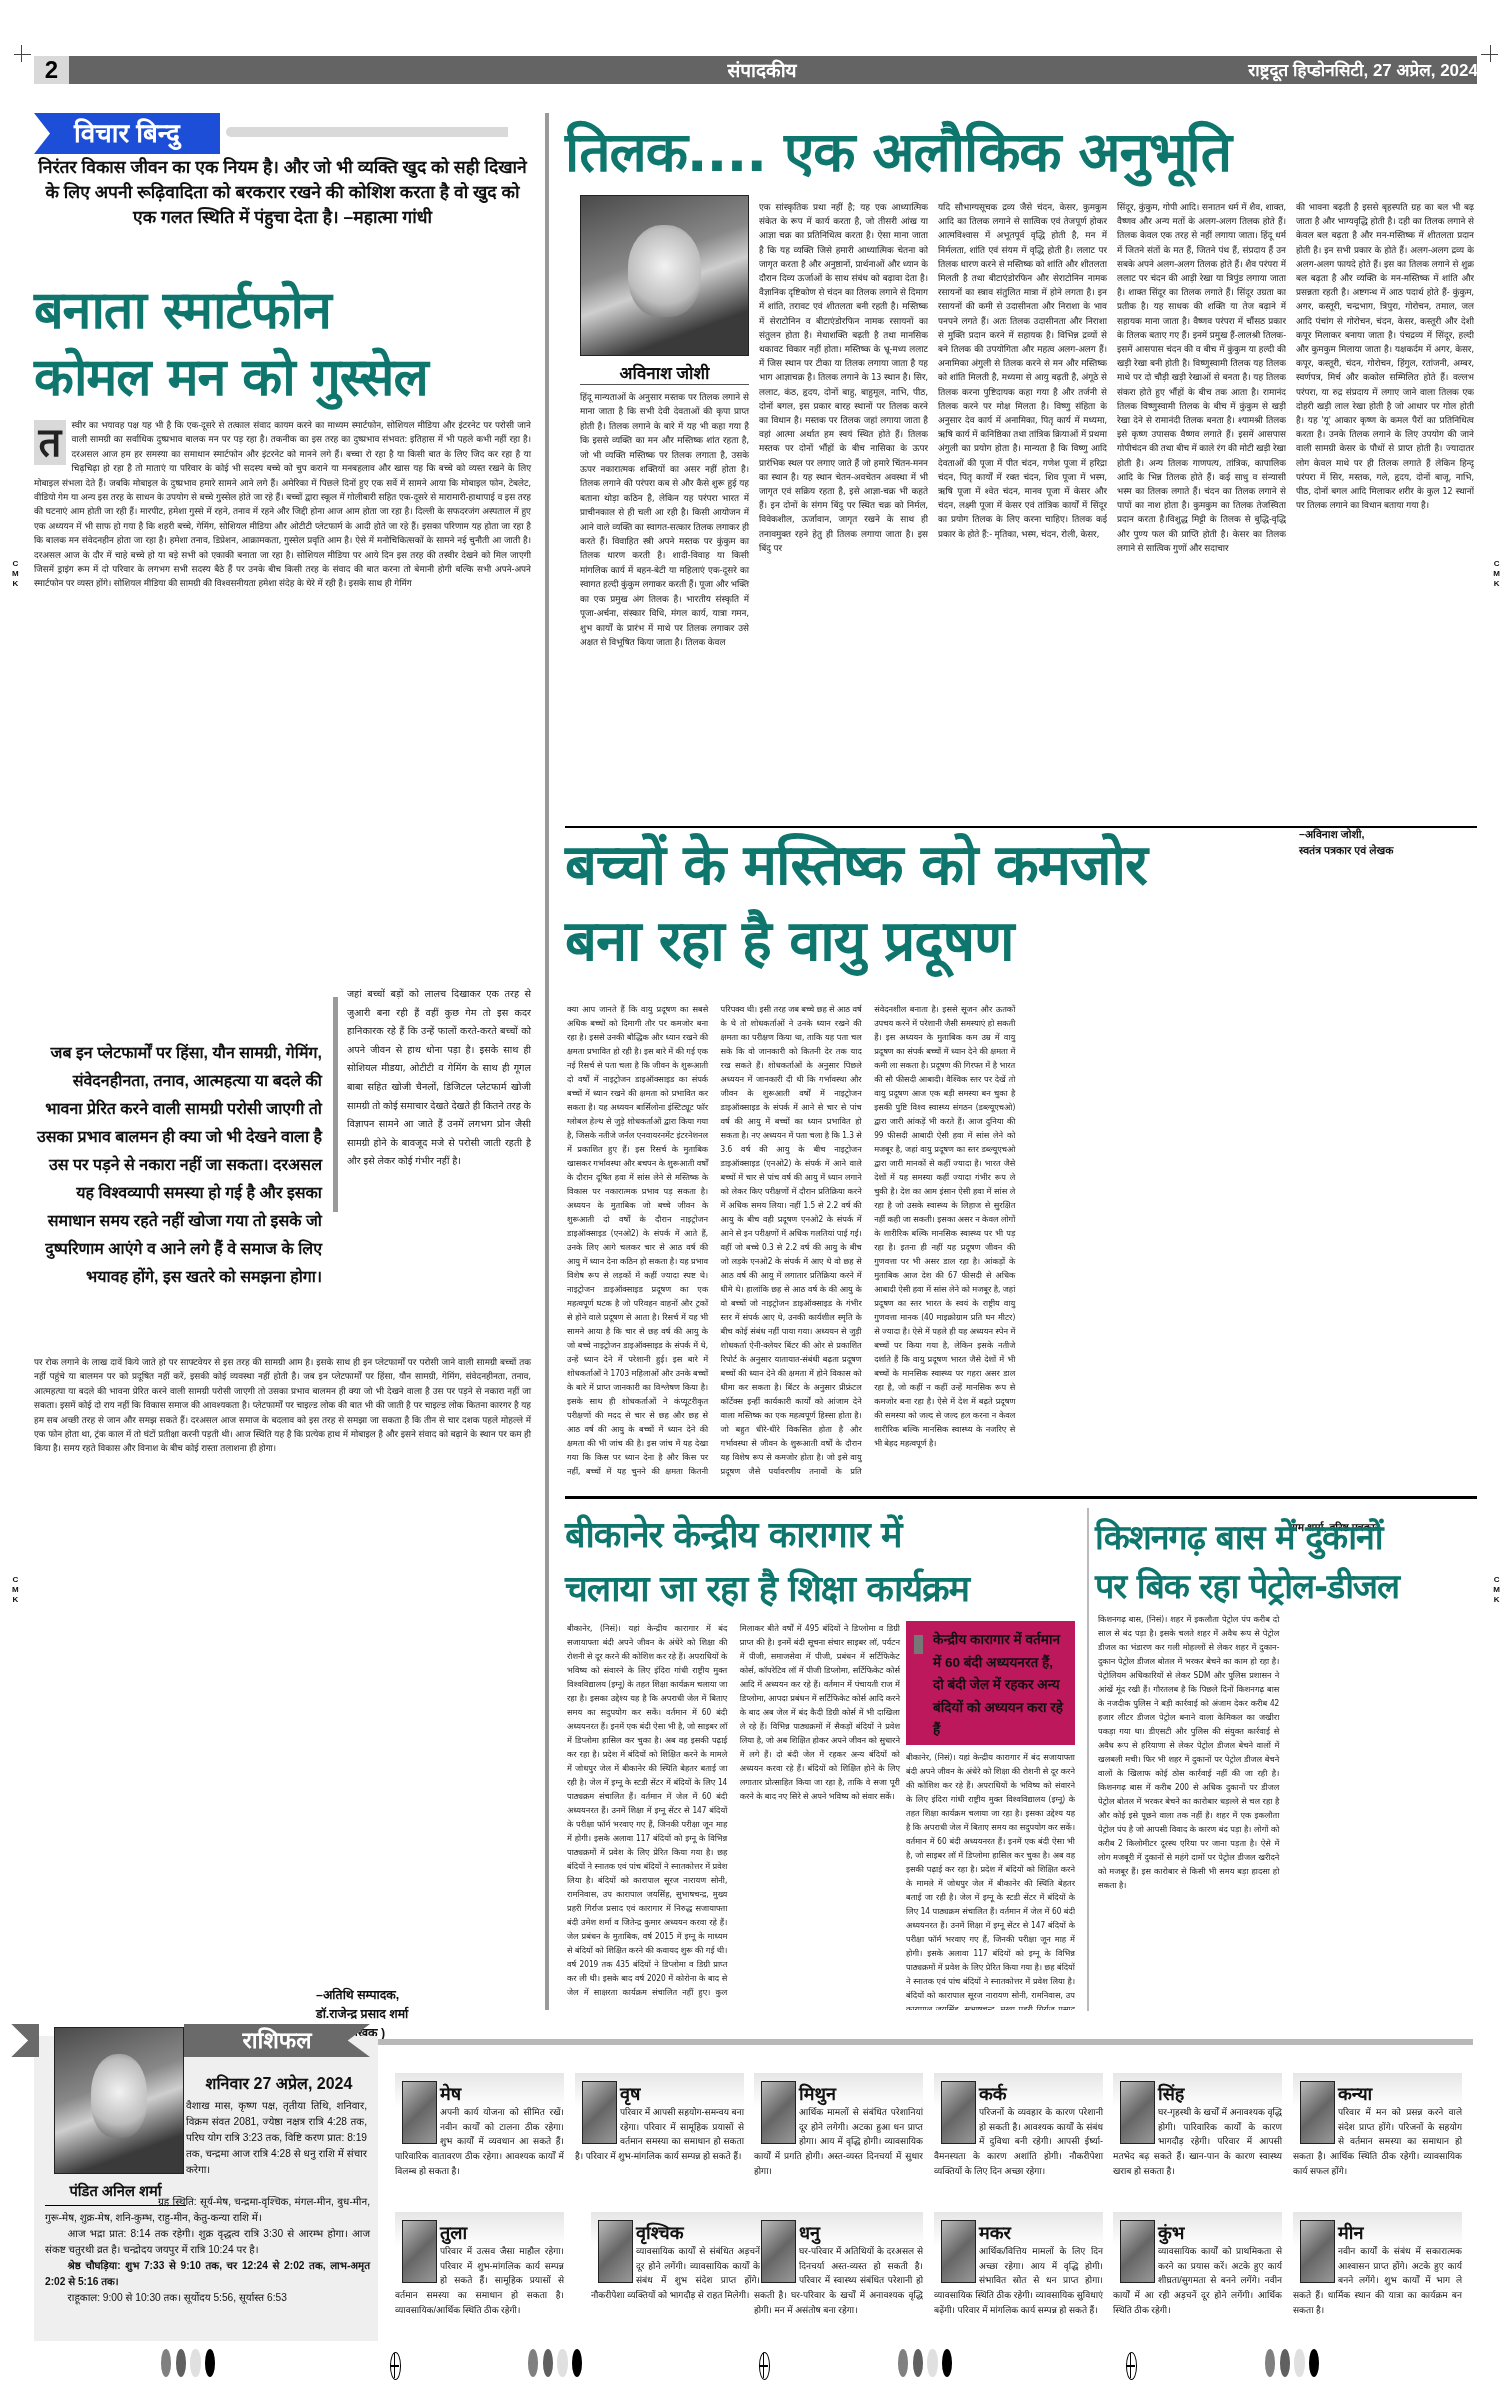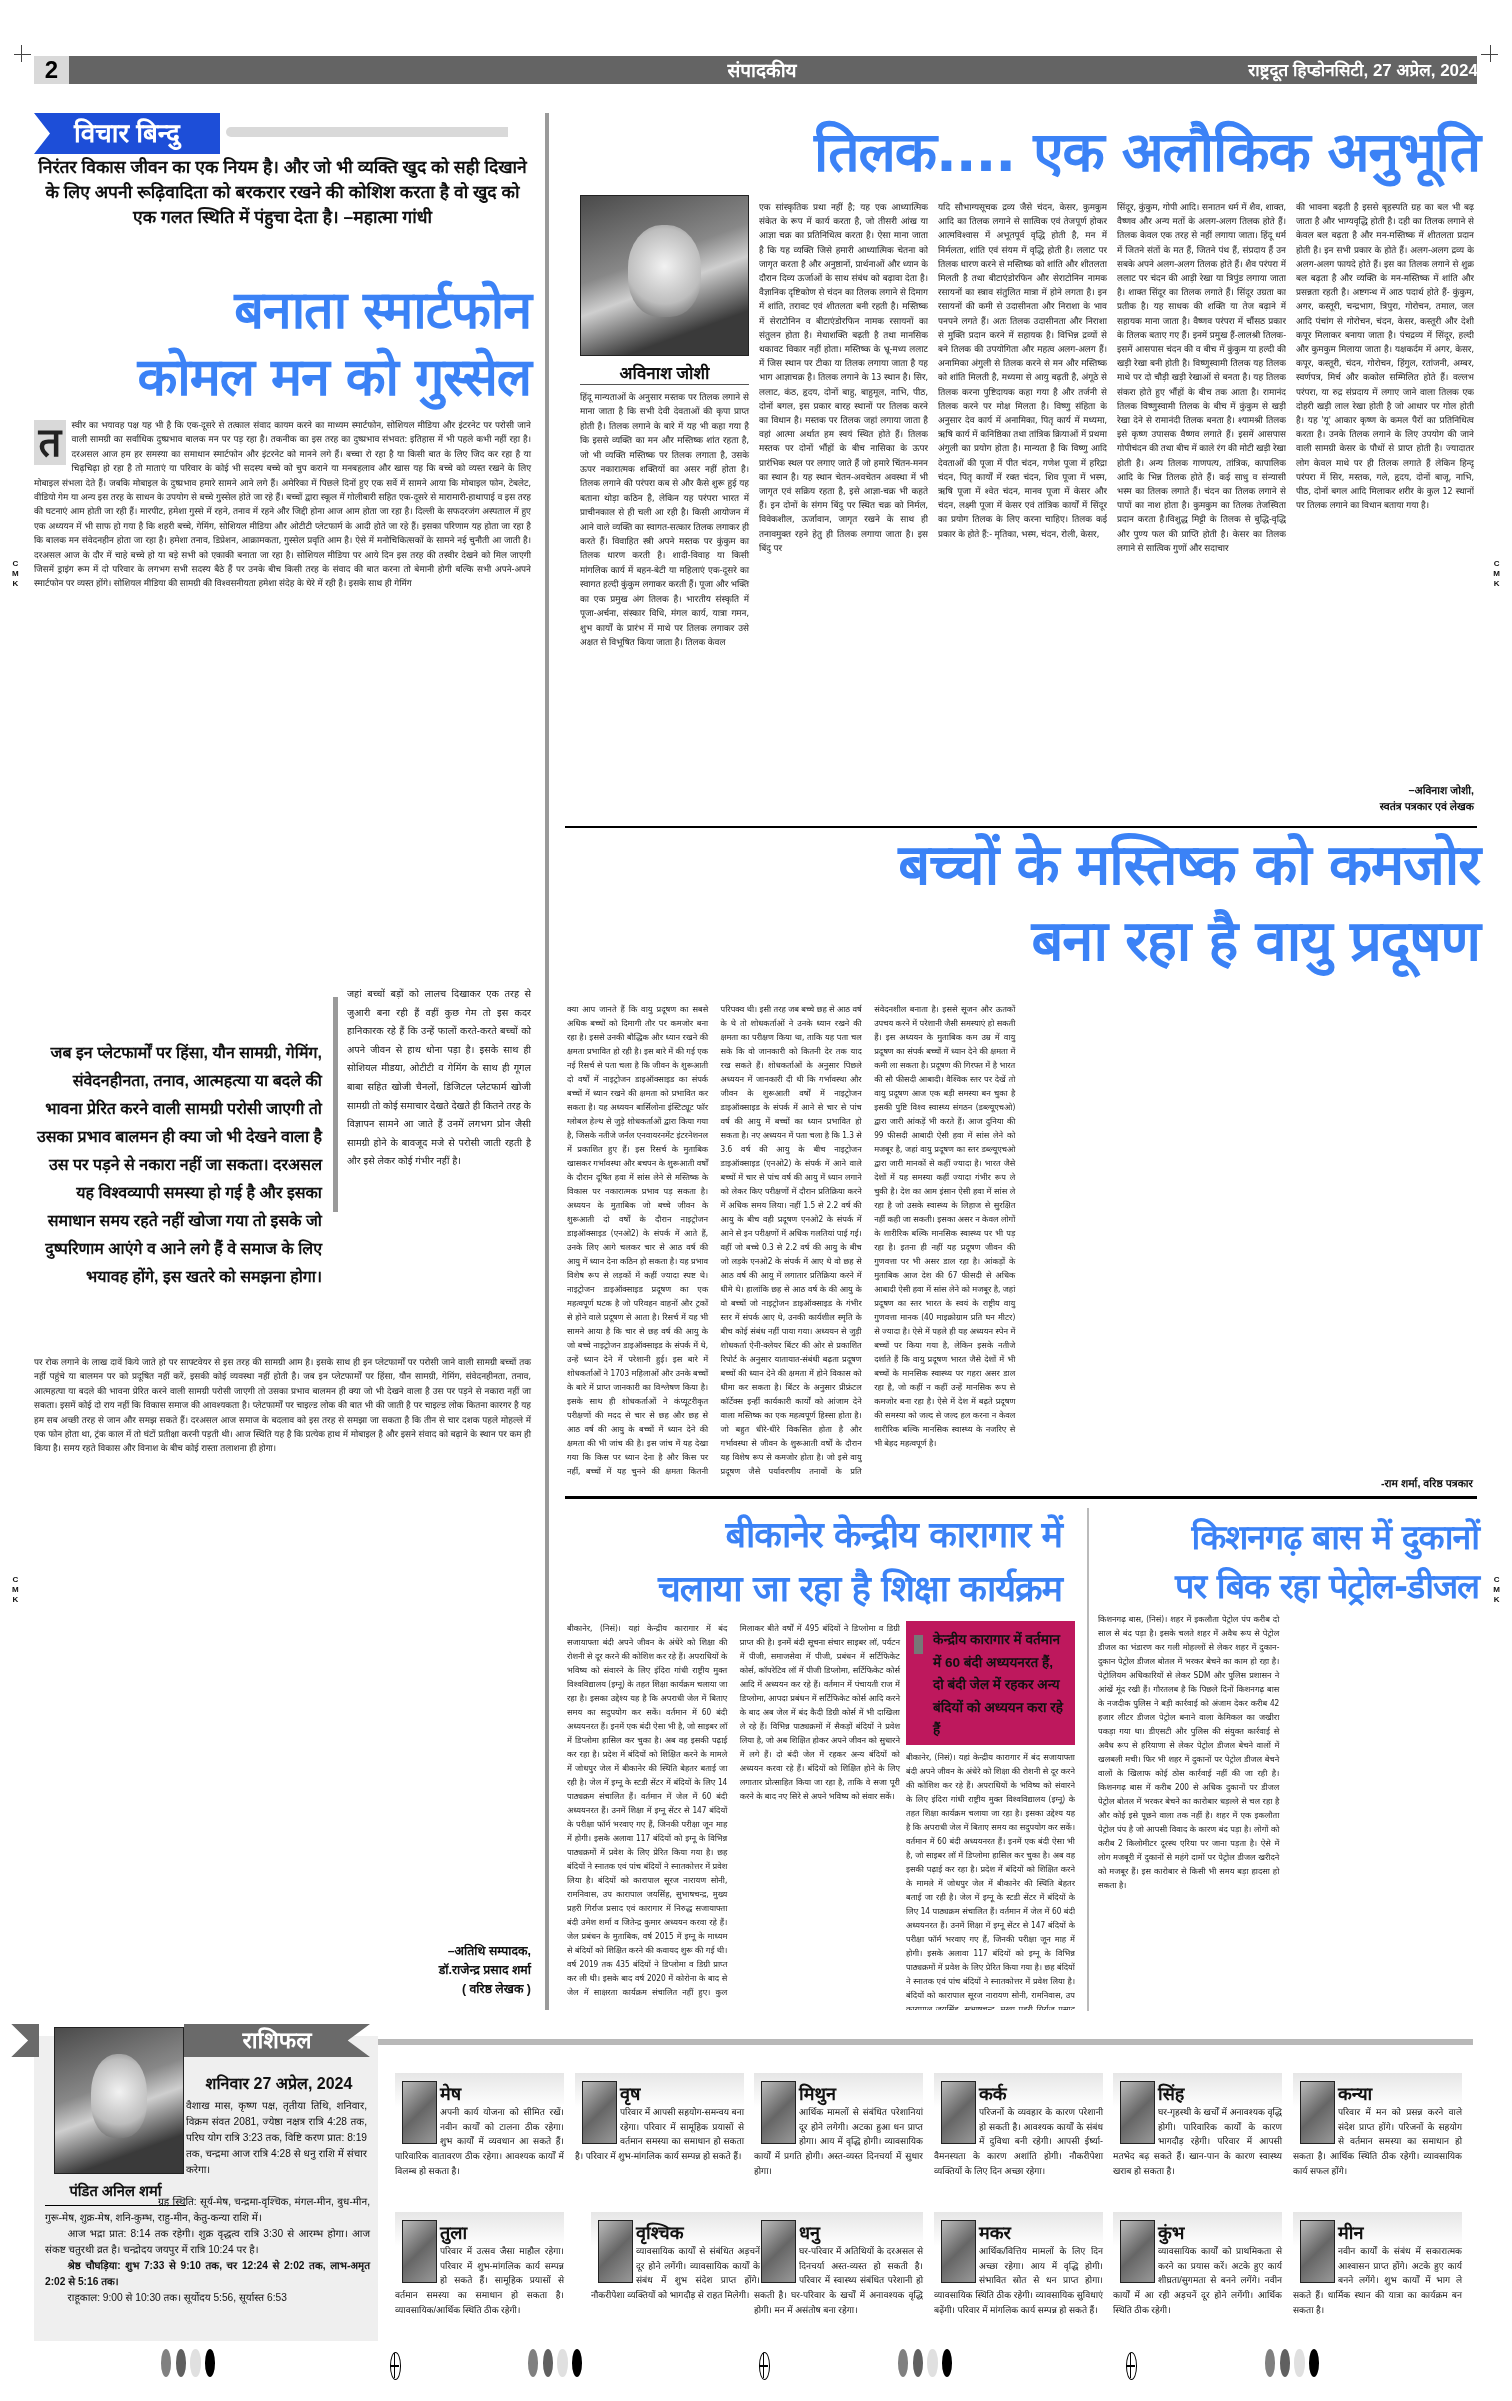--- a/index.html
+++ b/index.html
@@ -15,35 +15,35 @@
   #paper-dateline { right: 34px; top: 56px; height: 28px; color: #fff; font-size: 17px; line-height: 30.5px; font-weight: bold; }
 
   
   #vichar-ribbon { left: 34px; top: 113px; width: 186px; height: 41px; background: #1d4ed8; color: #fff; font-size: 26px; line-height: 41px; padding-left: 40px; font-weight: bold; clip-path: polygon(0 0,100% 0,100% 100%,0 100%,16px 50%); }
   #vichar-rule { left: 226px; top: 127px; width: 282px; height: 10.2px; background: #d9d9d9; border-radius: 5.1px 0 0 5.1px; }
   #quote { left: 34px; top: 155px; width: 497px; font-size: 17.5px; font-weight: bold; line-height: 25px; text-align: center; }
 
   .vrule { position: absolute; background: #9a9a9a; width: 4px; }
   .hrule { position: absolute; background: #000; height: 3.4px; }
 
-  .headline { position: absolute; font-family: "DejaVu Sans", sans-serif; font-weight: bold; color: #3b82f6; text-align: right; letter-spacing: -1.1px; }
+  .headline { position: absolute; font-family: "DejaVu Sans", sans-serif; font-weight: bold; color: #0f766e; text-align: left; letter-spacing: -1.1px; }
   .body { position: absolute; font-family: "DejaVu Sans Condensed", "DejaVu Sans", sans-serif; font-size: 8.5px; line-height: 14px; color: #222; text-align: justify; }
   .cols { column-gap: 12.4px; column-fill: auto; }
 
   .dropcap { float: left; width: 32px; height: 45px; background: #d9d9d9; font-size: 40px; font-weight: bold; line-height: 45px; text-align: center; margin: 2.3px 5.6px 0 0; }
 
   #pullquote { left: 34px; top: 1039px; width: 288px; font-size: 16px; font-weight: bold; line-height: 28px; text-align: right; }
   .pq-rule { left: 333px; top: 997px; width: 4.5px; height: 215px; background: #9a9a9a; }
 
   
   .photo { position: absolute; background: linear-gradient(160deg,#4a4a4a,#888 40%,#cfcfcf 55%,#3a3a3a 80%); border: 1.1px solid #222; }
   .photo .face { position: absolute; left: 28%; top: 18%; width: 44%; height: 58%; background: radial-gradient(circle at 50% 45%,#f2f2f2,#bdbdbd 60%,#555 100%); border-radius: 46% 46% 42% 42%; }
   .caption { position: absolute; font-weight: bold; text-align: center; font-size: 17px; }
 
-  .byline { position: absolute; text-align: right; font-weight: bold; font-size: 12.4px; line-height: 19px; }
+  .byline { position: absolute; text-align: left; font-weight: bold; font-size: 12.4px; line-height: 19px; margin-top: 44px; }
   #highlight-box { left: 906px; top: 1621px; width: 169px; height: 124px; background: #be185d; padding: 8px 8px 0 27px; font-size: 13.6px; font-weight: bold; line-height: 22.6px; }
   #highlight-box .sq { position: absolute; left: 8px; top: 13.6px; width: 9px; height: 19px; background: #777; }
 
   
   #rashi-panel { left: 34px; top: 2036px; width: 344px; height: 305px; background: #efefef; }
   #rashi-title { left: 184px; top: 2024px; width: 186px; height: 33px; background: #6a6a6a; color: #fff; font-size: 22.6px; font-weight: bold; text-align: center; line-height: 33px; clip-path: polygon(0 0,100% 0,88% 50%,100% 100%,0 100%); }
   #rashi-left-tab { left: 11.3px; top: 2024px; width: 28px; height: 33px; background: #6a6a6a; clip-path: polygon(0 0,100% 0,100% 100%,0 100%,60% 50%); }
   #rashi-rule { left: 378px; top: 2039px; width: 1095px; height: 5.6px; background: #b8b8b8; }
   #astro-photo { left: 54px; top: 2027px; width: 130px; height: 147px; }
   #astro-name { left: 45px; top: 2180px; width: 141px; font-size: 14.7px; border-bottom: 1.1px solid #000; padding-bottom: 4.5px; }

